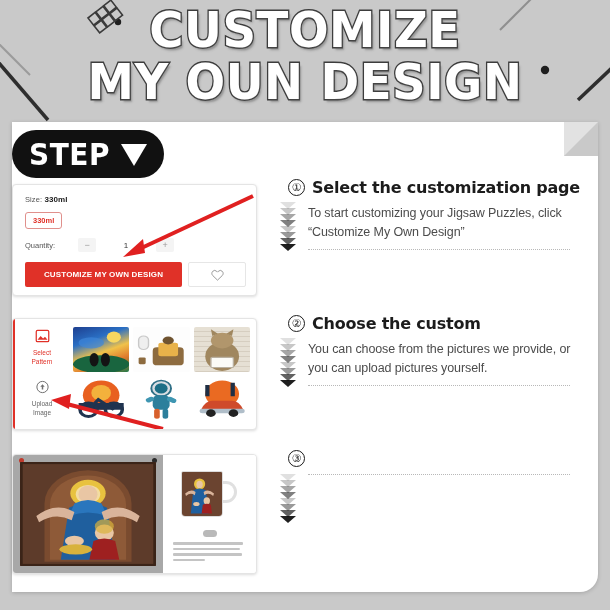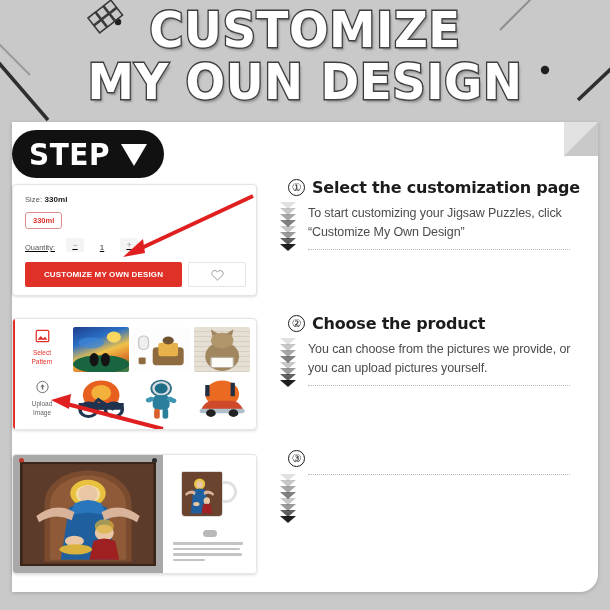--- a/index.html
+++ b/index.html
@@ -133,21 +133,21 @@
   .size-line b { color: #1a1a1a; font-size: 8px; }
   .size-chip {
     display: inline-block;
     border: 1px solid #e0908c;
     border-radius: 3px;
     color: #e03128;
     font-size: 7.5px; font-weight: bold;
     padding: 3px 7px;
     margin-bottom: 9px;
   }
-  .qty-row { display: flex; align-items: flex-end; gap: 11px; margin-bottom: 10px; text-decoration: underline; }
+  .qty-row { display: flex; align-items: center; gap: 23px; margin-bottom: 10px; }
   .qty-label { font-size: 7.5px; color: #555; }
   .qty-btn {
     width: 18px; height: 14px;
     background: #f4f4f4;
     border-radius: 2px;
     color: #9a9a9a; font-size: 9px;
     display: flex; align-items: center; justify-content: center;
   }
   .qty-val { font-size: 8px; color: #333; width: 14px; text-align: center; }
   .cta-row { display: flex; align-items: stretch; gap: 6px; }
@@ -500,21 +500,21 @@
         <svg style="position:absolute;left:26px;top:62px;" width="130" height="58" viewBox="0 0 130 58">
           <line x1="124" y1="48" x2="24" y2="22" stroke="#e02020" stroke-width="4"></line>
           <polygon points="12,19 32,13 30,28" fill="#e02020"></polygon>
         </svg>
       </div>
     </div>
     <div class="text-col">
       <div class="step-block">
         <div class="step-title">
           <span class="circ-num">②</span>
-          <span>Choose the product</span>
+          <span>Choose the custom</span>
         </div>
         <div class="step-body">You can choose from the pictures we provide, or you can upload pictures yourself.</div>
         <div class="dotted"></div>
         <div class="chev-col">
           <span class="chev" style="opacity:.12"></span>
           <span class="chev" style="opacity:.22"></span>
           <span class="chev" style="opacity:.35"></span>
           <span class="chev" style="opacity:.50"></span>
           <span class="chev" style="opacity:.22"></span>
           <span class="chev" style="opacity:.40"></span>

